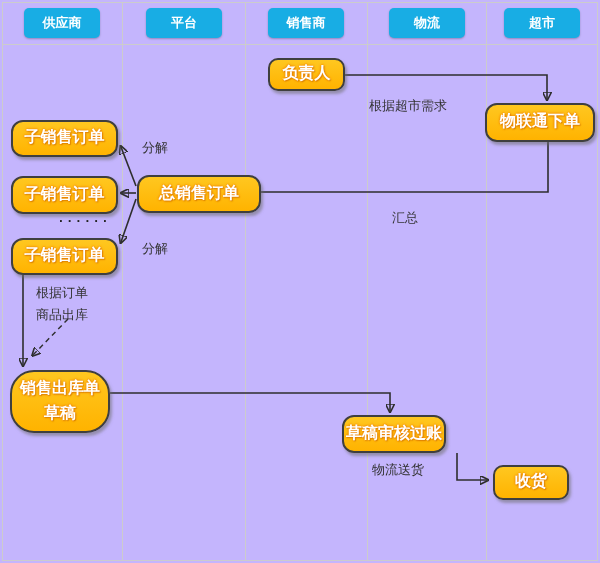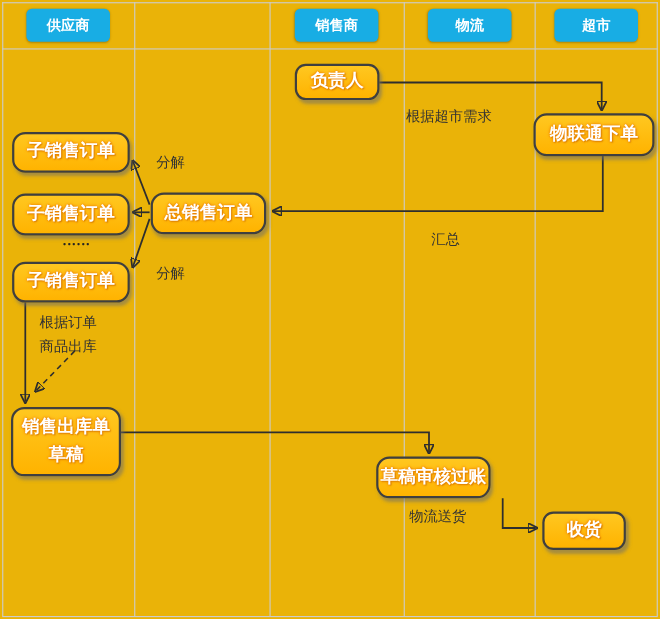--- a/index.html
+++ b/index.html
@@ -1,18 +1,18 @@
 <!DOCTYPE html>
 <html><head>
 <meta charset="utf-8">
 <style>
   html,body{margin:0;padding:0;background:#ffffff;}
   #stage{
-    position:relative;width:600px;height:563px;background:#eab308;
-    font-family:Liberation Serif, serif;overflow:hidden;
+    position:relative;width:600px;height:563px;background:#c4b5fd;
+    font-family:Liberation Mono, monospace;overflow:hidden;
   }
   
   .vline{position:absolute;top:2px;height:558px;width:1px;background:#cccccc;z-index:1;}
   .hline{position:absolute;left:2px;width:596px;height:1px;background:#cccccc;z-index:1;}
   
   .lane-head{
     position:absolute;top:8px;height:30px;width:76px;z-index:4;
     background:#18ade4;border-radius:5px;
     display:flex;align-items:center;justify-content:center;
     color:#ffffff;font-size:13px;font-weight:bold;
@@ -45,20 +45,21 @@
   <div class="vline" style="left:122px"></div>
   <div class="vline" style="left:245px"></div>
   <div class="vline" style="left:367px"></div>
   <div class="vline" style="left:486px"></div>
   <div class="vline" style="left:597px"></div>
   <div class="hline" style="top:2px"></div>
   <div class="hline" style="top:44px"></div>
   <div class="hline" style="top:560px"></div>
 
   <div class="lane-head" style="left:24px">供应商</div>
+  <div class="lane-head" style="left:146px">平台</div>
   <div class="lane-head" style="left:268px">销售商</div>
   <div class="lane-head" style="left:504px">超市</div>
   <div class="lane-head" style="left:389px">物流</div>
 
   <svg id="arrows" width="600" height="563">
     <defs>
       <marker id="ah" markerWidth="9" markerHeight="9" refX="7" refY="4.5" orient="auto" markerUnits="userSpaceOnUse">
         <path d="M0,0 L9,4.5 L0,9 z" fill="#2e2e2e" stroke="none"></path>
       </marker>
     </defs>
@@ -72,27 +73,27 @@
     <path d="M110 393 L390 393 L390 411" marker-end="url(#ah)"></path>
     <path d="M457 453 L457 480 L487 480" marker-end="url(#ah)"></path>
   </svg>
 
   <div class="node" style="left:268px;top:58px;width:77px;height:33px;border-radius:10px">负责人</div>
 
   <div class="node" style="left:485px;top:103px;width:110px;height:39px">物联通下单</div>
 
   <div class="node" style="left:11px;top:120px;width:107px;height:37px">子销售订单</div>
 
-  <div class="node" style="left:137px;top:175px;width:105px;height:38px">总销售订单</div>
+  <div class="node" style="left:137px;top:175px;width:124px;height:38px">总销售订单</div>
 
   <div class="node" style="left:11px;top:176px;width:107px;height:38px">子销售订单</div>
 
   <div class="node" style="left:11px;top:238px;width:107px;height:37px">子销售订单</div>
 
-  <div class="node" style="left:10px;top:370px;width:100px;height:63px;border-radius:12px">
+  <div class="node" style="left:10px;top:370px;width:100px;height:63px;border-radius:24px">
     <span>销售出库单</span>
     <span>草稿</span>
   </div>
 
   <div class="node" style="left:342px;top:415px;width:104px;height:38px">草稿审核过账</div>
 
   <div class="node" style="left:493px;top:465px;width:76px;height:35px;border-radius:10px">收货</div>
 
   <div class="ann" style="left:369px;top:97px;width:86px;text-align:left">根据超市需求</div>
   <div class="ann" style="left:142px;top:139px">分解</div>

